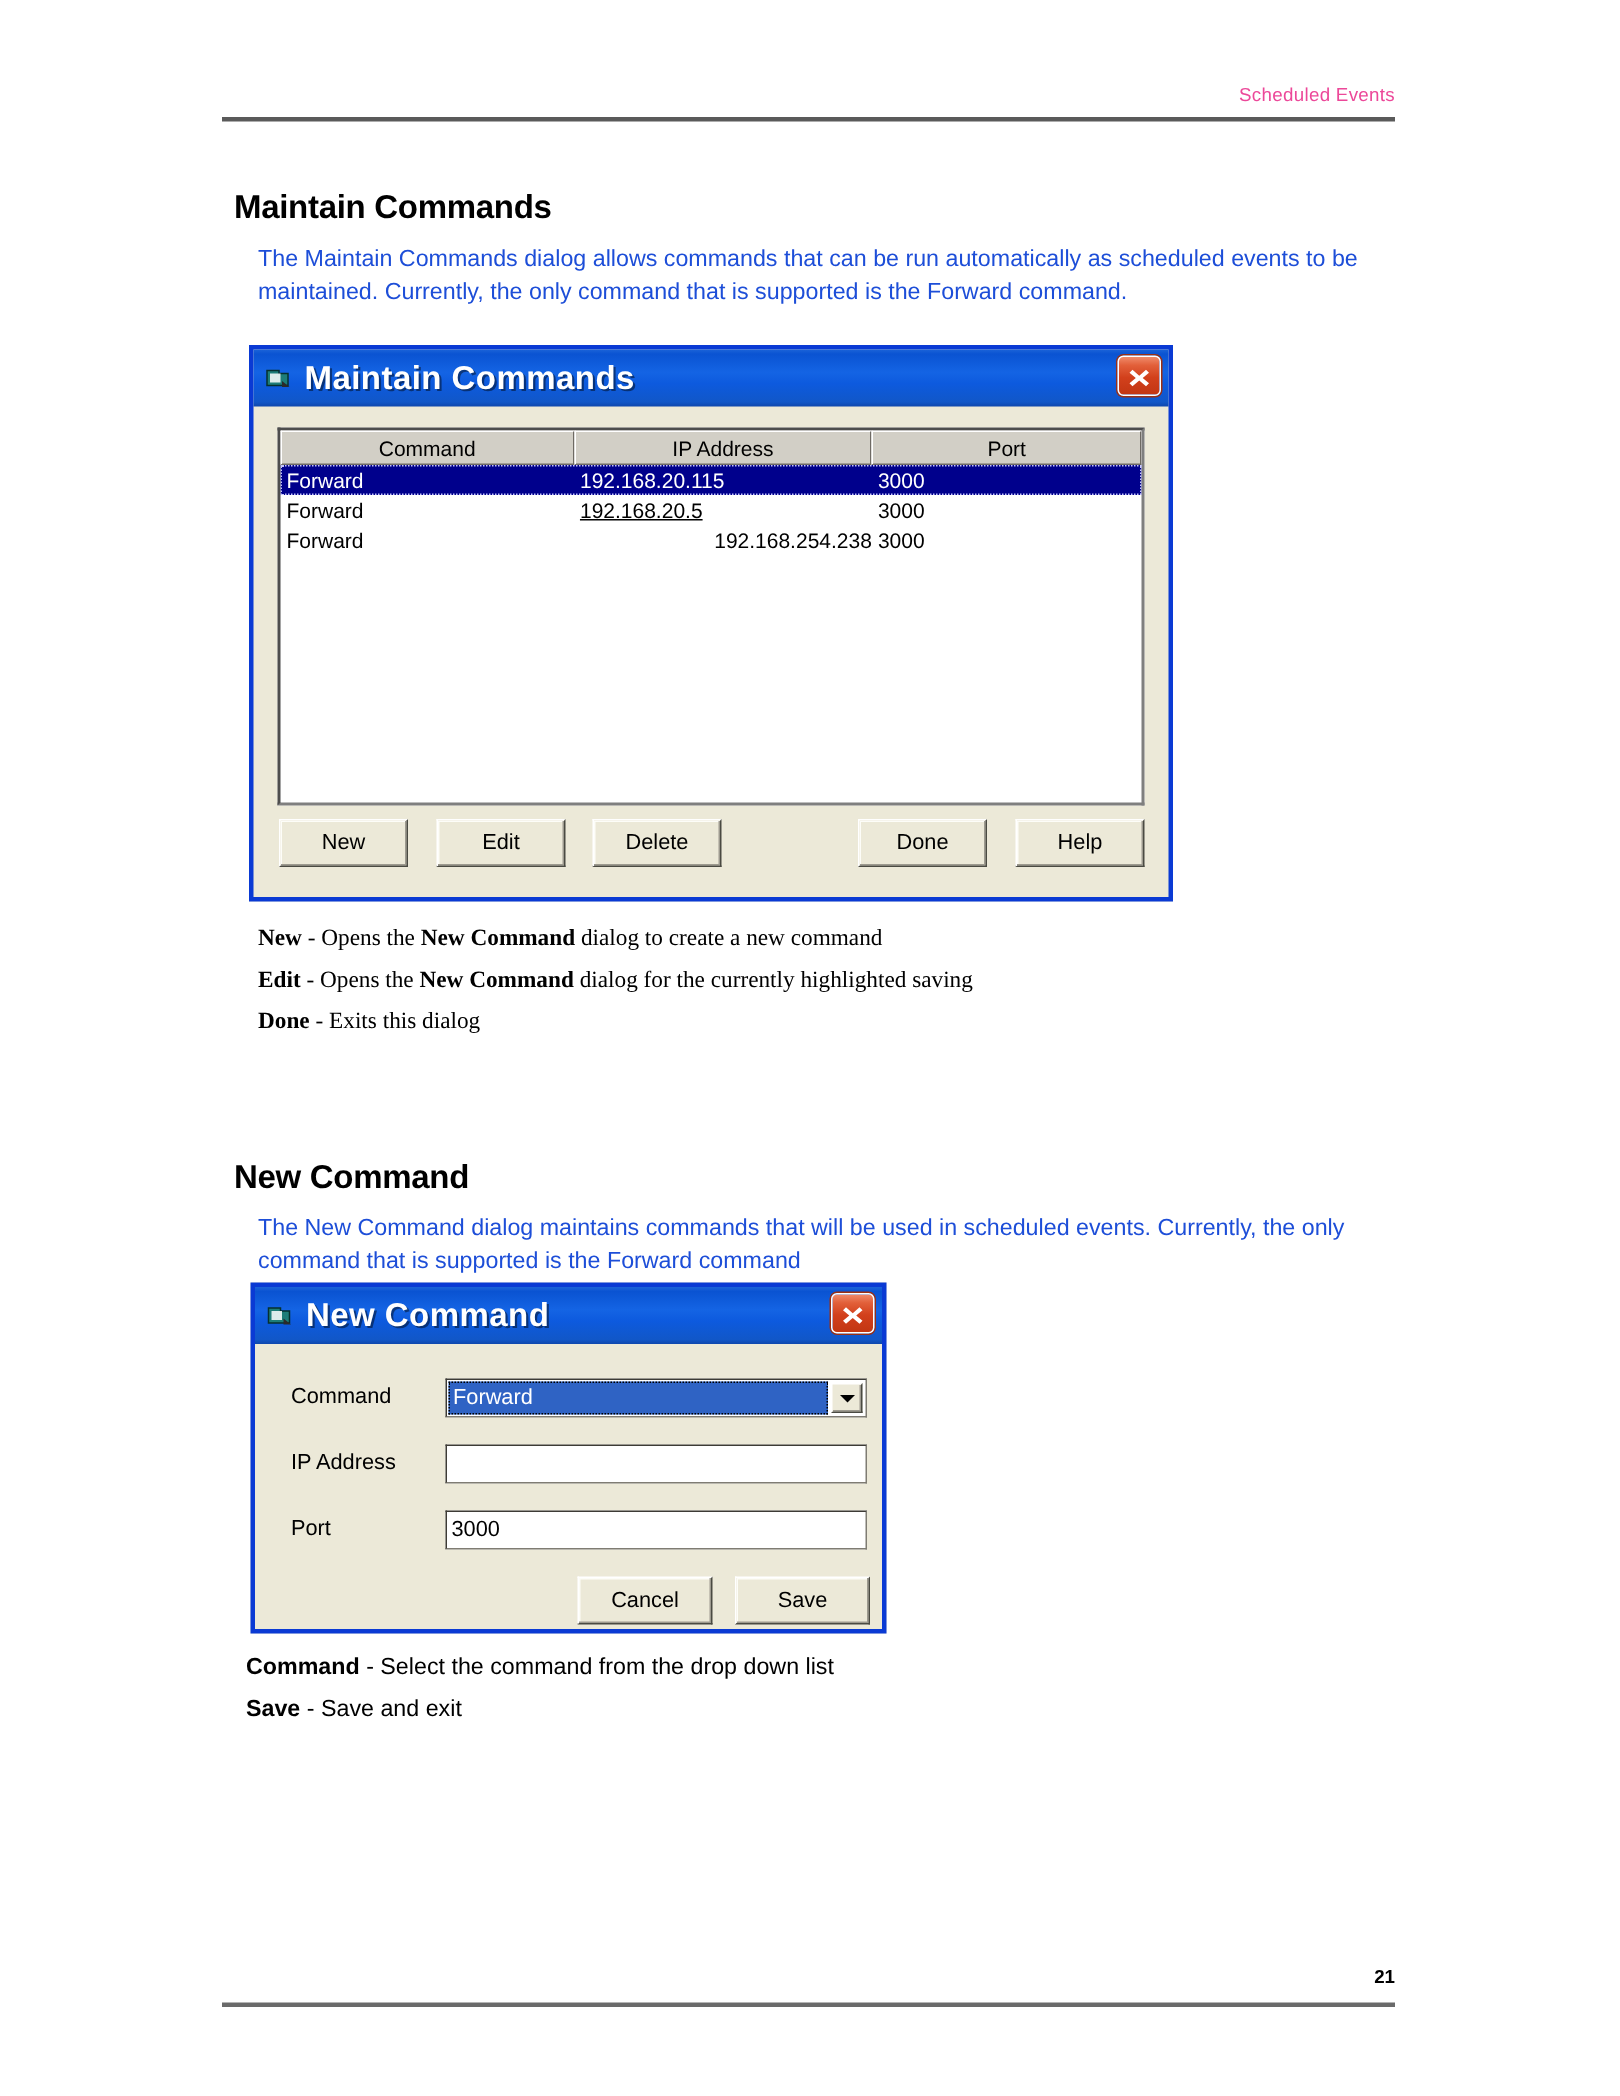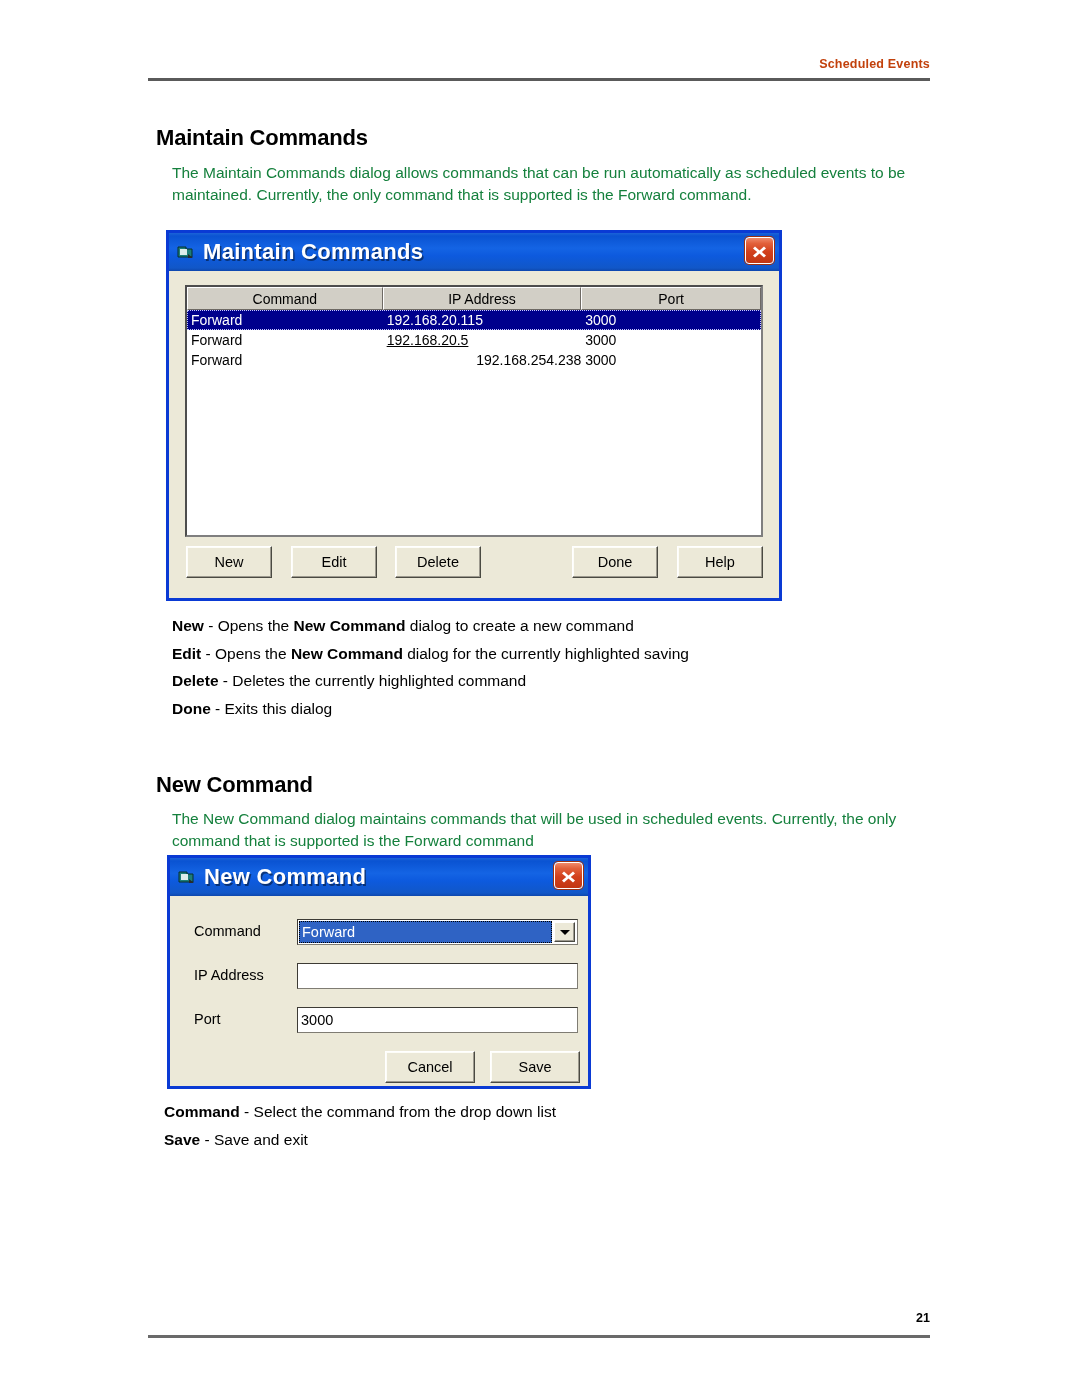--- a/index.html
+++ b/index.html
@@ -19,23 +19,23 @@
   
   .page-header {
     position: absolute;
     left: 148px;
     top: 54px;
     width: 782px;
     text-align: right;
   }
   .page-header-text {
     font-size: 12.5px;
-    font-weight: bold;
+    font-weight: normal;
     letter-spacing: 0.2px;
-    color: #c2410c;
+    color: #ec4899;
     margin-left: 46px;
   }
   .header-rule {
     position: absolute;
     left: 148px;
     top: 78px;
     width: 782px;
     height: 3px;
     background: #5a5a5a;
   }
@@ -64,21 +64,21 @@
     position: absolute;
     font-size: 22px;
     font-weight: bold;
     letter-spacing: -0.2px;
     white-space: nowrap;
   }
   .body-block {
     position: absolute;
     font-size: 15.5px;
     line-height: 21.5px;
-    color: #15803d;
+    color: #1d4ed8;
   }
   .desc-list {
     position: absolute;
     font-size: 15.5px;
     line-height: 27.5px;
   }
   .desc-list .term { font-weight: bold; }
 
   
   .xp-window {
@@ -309,29 +309,26 @@
     </div>
   </div>
 
   <div class="xp-btn" style="left:17px;  top:313px; width:86px; height:32px;">New</div>
   <div class="xp-btn" style="left:122px; top:313px; width:86px; height:32px;">Edit</div>
   <div class="xp-btn" style="left:226px; top:313px; width:86px; height:32px;">Delete</div>
   <div class="xp-btn" style="left:403px; top:313px; width:86px; height:32px;">Done</div>
   <div class="xp-btn" style="left:508px; top:313px; width:86px; height:32px;">Help</div>
 </div>
 
-<div class="desc-list" style="left:172px; top:612px; width:760px;">
+<div class="desc-list" style="left:172px; top:612px; width:760px;font-family:Liberation Serif, serif;">
   <div>
     <span class="term">New</span><span> - </span><span>Opens the </span><span class="term">New Command</span><span> dialog to create a new command</span>
   </div>
   <div>
     <span class="term">Edit</span><span> - </span><span>Opens the </span><span class="term">New Command</span><span> dialog for the currently highlighted saving</span>
-  </div>
-  <div>
-    <span class="term">Delete</span><span> - </span><span>Deletes the currently highlighted command</span>
   </div>
   <div>
     <span class="term">Done</span><span> - </span><span>Exits this dialog</span>
   </div>
 </div>
 
 <div class="section-heading" style="left:156px; top:772px;">New Command</div>
 
 <div class="body-block" style="left:172px; top:808px; width:760px;">The New Command dialog maintains commands that will be used in scheduled events. Currently, the only command that is supported is the Forward command</div>
 

